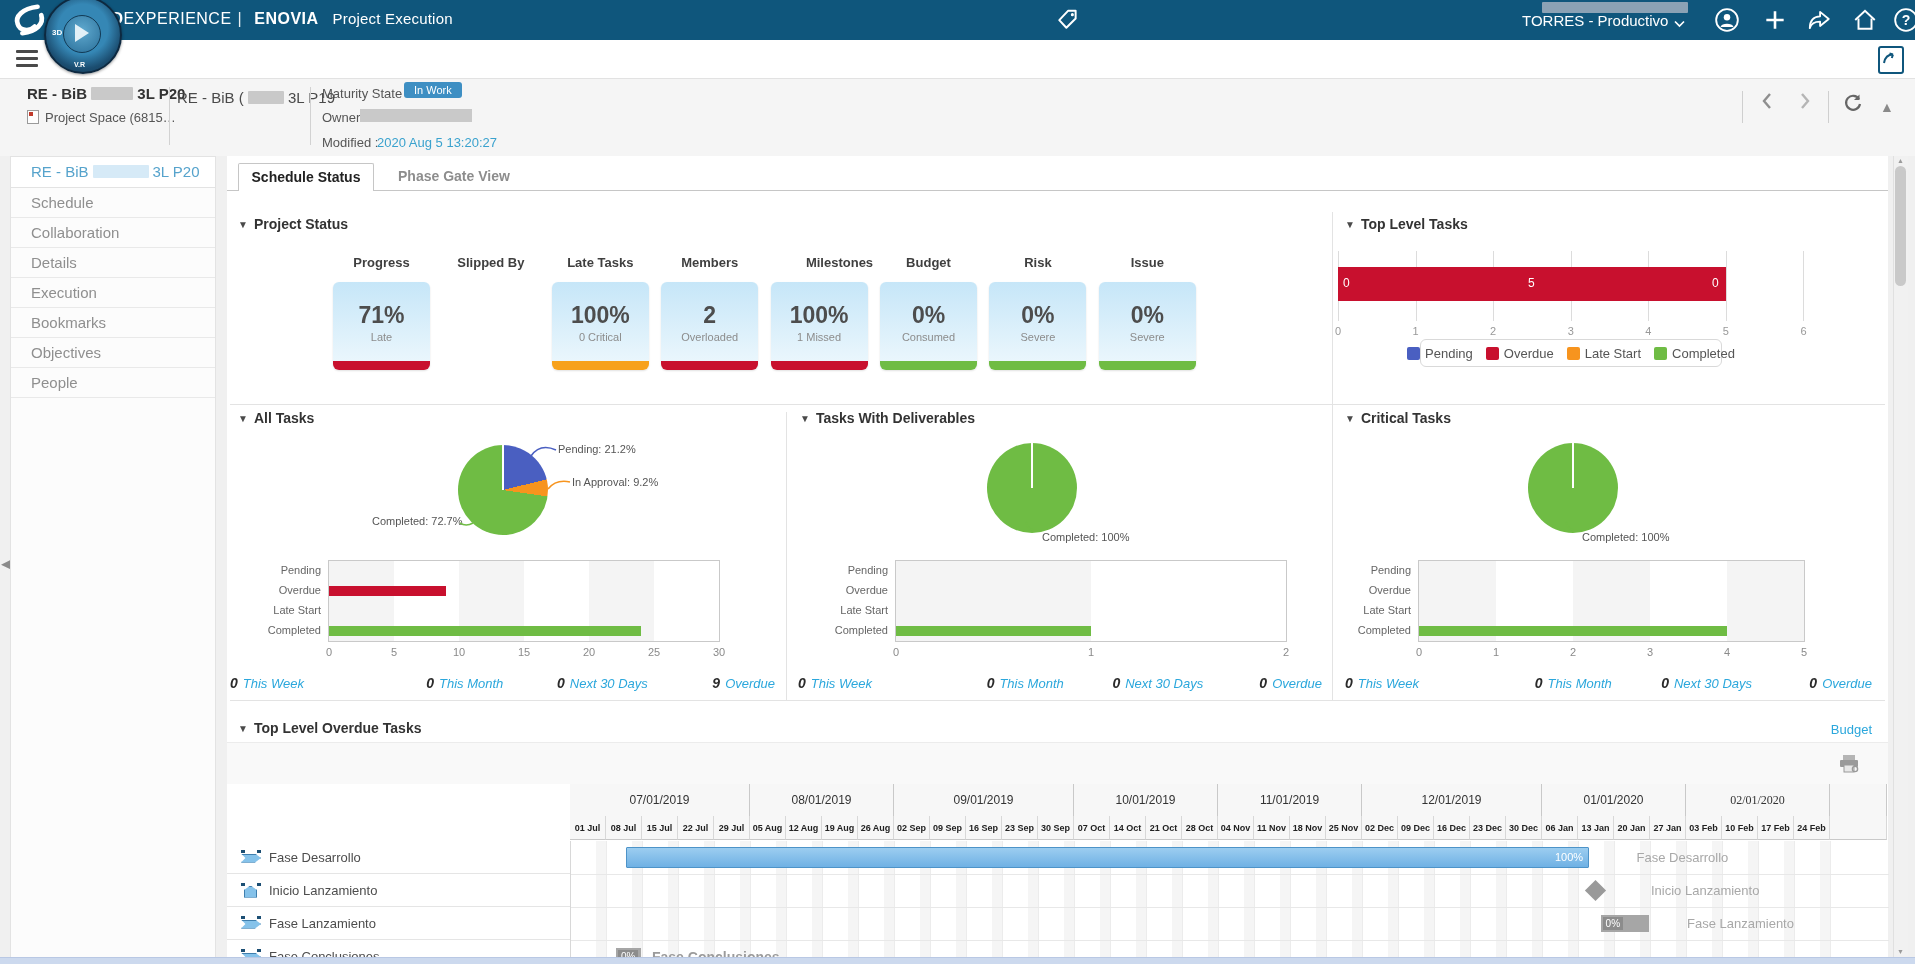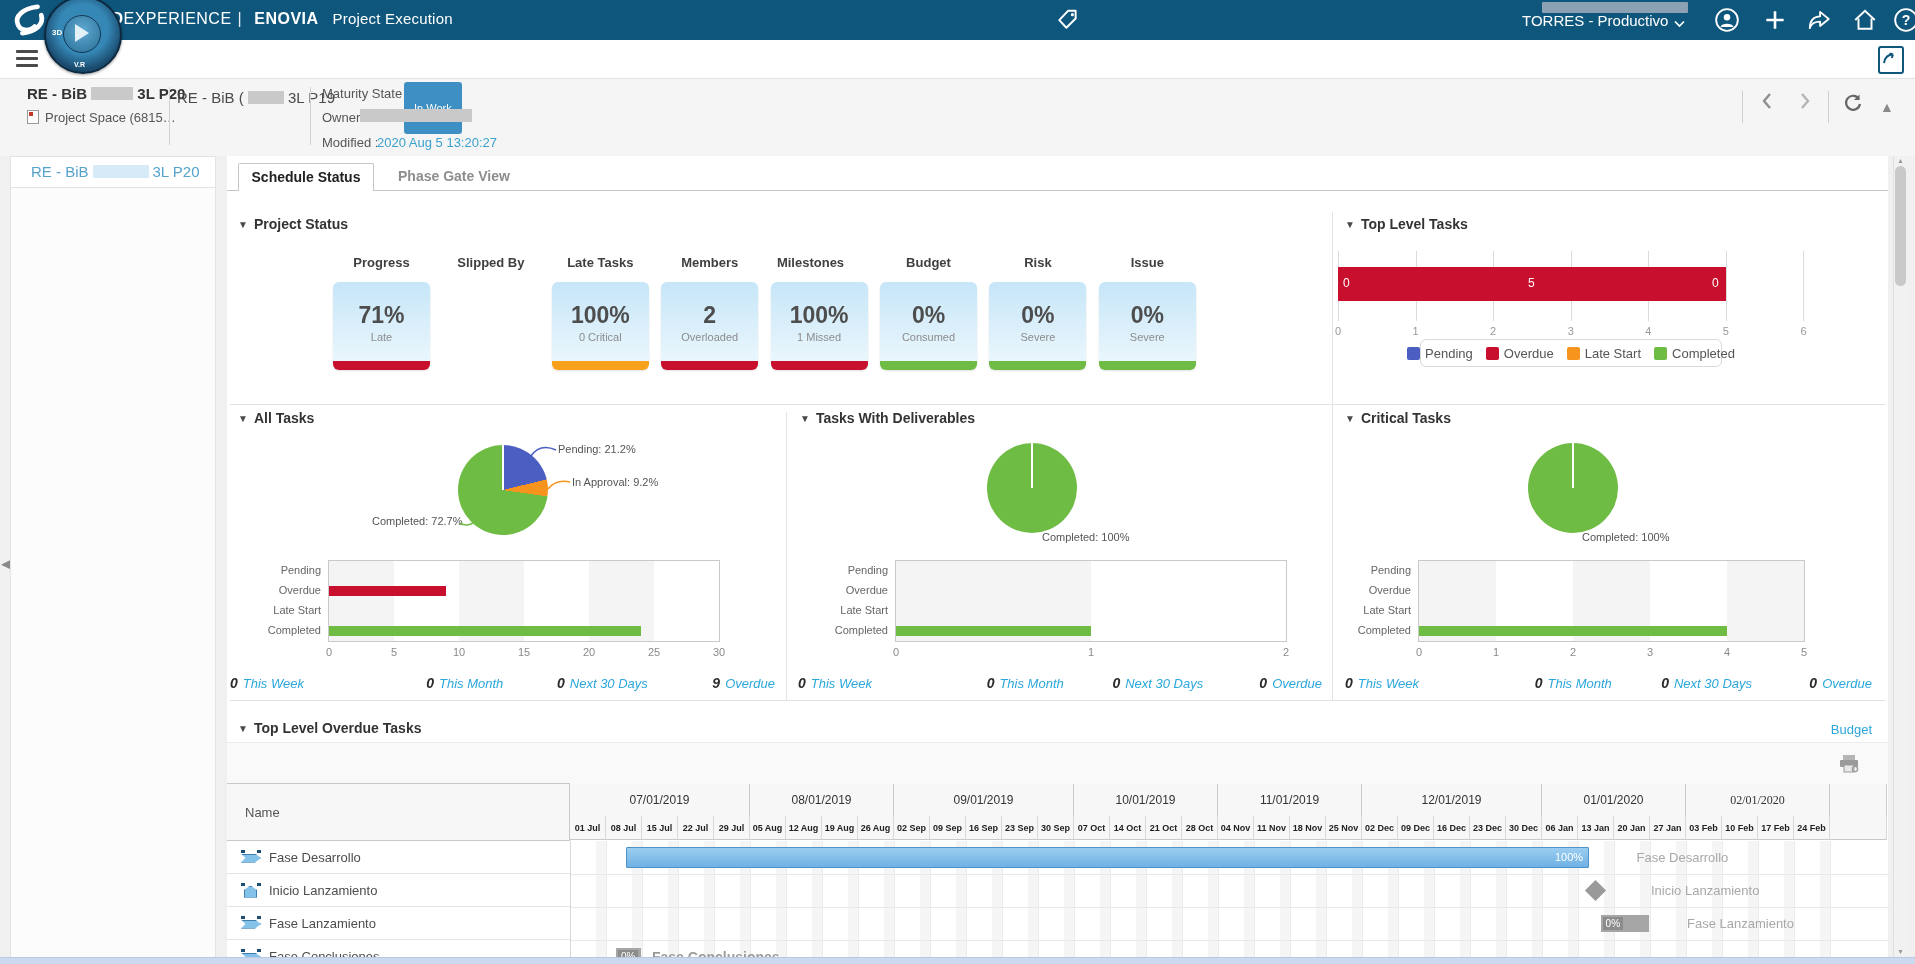--- a/index.html
+++ b/index.html
@@ -42,21 +42,21 @@
   .bkico{position:absolute;left:1878px;top:46px;width:22px;height:24px;border:2px solid #0f567c;border-radius:3px;cursor:pointer;}
 
   
   .hband{position:absolute;left:0;top:78px;width:1915px;height:78px;background:#f5f5f5;
     border-top:1px solid #e2e2e2;border-bottom:1px solid #d9d9d9;}
   .h-title1{position:absolute;left:27px;top:6px;font-size:15px;font-weight:bold;color:#333;white-space:nowrap;}
   .h-sub{position:absolute;left:27px;top:31px;font-size:13px;color:#555;white-space:nowrap;}
   .h-title2{position:absolute;left:177px;top:10px;font-size:15px;color:#4a4a4a;white-space:nowrap;}
   .hdiv{position:absolute;top:8px;width:1px;height:58px;background:#d2d2d2;}
   .h-lab{position:absolute;font-size:13px;color:#555;white-space:nowrap;}
-  .badge{position:absolute;left:404px;top:3px;background:#3e8fc3;color:#fff;font-size:11px;border-radius:3px;padding:20px 10px;}
+  .badge{position:absolute;left:404px;top:3px;background:#3e8fc3;color:#fff;font-size:11px;border-radius:3px;padding:2px 10px;}
   .redact{display:inline-block;background:#c9c9c9;border-radius:1px;vertical-align:-1px;}
   .h-redact{position:absolute;left:360px;top:30px;width:112px;height:13px;background:#c9c9c9;}
   .h-val{position:absolute;left:377px;top:56px;font-size:13px;color:#3aa2ce;white-space:nowrap;cursor:pointer;}
   .navico{position:absolute;top:12px;cursor:pointer;}
   .vline2{position:absolute;top:12px;width:1px;height:32px;background:#cfcfcf;}
   .tri-up{position:absolute;left:1880px;top:20px;color:#8a8a8a;font-size:14px;cursor:pointer;}
   .docico{display:inline-block;width:10px;height:12px;border:1px solid #9a9a9a;background:#fdfdfd;margin-right:6px;position:relative;vertical-align:-2px;}
   .docico::after{content:'';position:absolute;left:1px;top:1px;width:4px;height:4px;background:#c0392b;}
 
   
@@ -265,20 +265,29 @@
     <div class="tri-up">▲</div>
   </div>
 
   <div class="workspace"></div>
   <div class="collapser">◀</div>
 
   <div class="sidebar">
     <div class="sb-active">
       <span>RE - BiB</span><span class="redact"></span><span>3L P20</span>
     </div>
+    <div id="sb-list">
+        <div class="sb-item">Schedule</div>
+        <div class="sb-item">Collaboration</div>
+        <div class="sb-item">Details</div>
+        <div class="sb-item">Execution</div>
+        <div class="sb-item">Bookmarks</div>
+        <div class="sb-item">Objectives</div>
+        <div class="sb-item">People</div>
+      </div>
   </div>
 
   <div class="content"></div>
 
   <div class="tabline"></div>
   <div class="tab-active">Schedule Status</div>
   <div class="tab-inactive">Phase Gate View</div>
 
   <div class="sect" style="left:238px;top:216px"><span class="tri">▼</span><span>Project Status</span></div>
   <div class="sect" style="left:1345px;top:216px"><span class="tri">▼</span><span>Top Level Tasks</span></div>
@@ -305,21 +314,21 @@
         <div class="card-val">100%</div>
         <div class="card-sub">0 Critical</div>
         <div class="card-strip" style="background: rgb(247, 161, 28);"></div>
       </div>
       <div class="card-hd" style="left: 328.2px;">Members</div>
       <div class="card" style="left: 328.2px;">
         <div class="card-val">2</div>
         <div class="card-sub">Overloaded</div>
         <div class="card-strip" style="background: rgb(200, 16, 46);"></div>
       </div>
-      <div class="card-hd" style="left: 429px; text-align: center;">Milestones</div>
+      <div class="card-hd" style="left: 458px; text-align: center;">Milestones</div>
       <div class="card" style="left: 437.6px;">
         <div class="card-val">100%</div>
         <div class="card-sub">1 Missed</div>
         <div class="card-strip" style="background: rgb(200, 16, 46);"></div>
       </div>
       <div class="card-hd" style="left: 547px;">Budget</div>
       <div class="card" style="left: 547px;">
         <div class="card-val">0%</div>
         <div class="card-sub">Consumed</div>
         <div class="card-strip" style="background: rgb(111, 188, 68);"></div>
@@ -477,23 +486,20 @@
     </div>
 
   <div class="default-link">Budget</div>
   <div class="ot-strip"></div>
   <svg class="printer" width="26" height="22" viewBox="0 0 26 22">
     <rect x="4" y="8" width="18" height="7" rx="1" fill="#9a9a9a"></rect>
     <rect x="7" y="3" width="12" height="5" fill="#b5b5b5"></rect>
     <rect x="8" y="13" width="10" height="7" fill="#e8e8e8" stroke="#9a9a9a"></rect>
     <circle cx="19" cy="17" r="2.6" fill="none" stroke="#9a9a9a" stroke-width="1.4"></circle>
   </svg>
-  <div class="g-namehd">
-      <span>Name</span>
-    </div>
   <div id="g-months">
       <div class="gmonth" style="left: 0px; width: 180px;">07/01/2019</div>
       <div class="gmonth" style="left: 180px; width: 144px;">08/01/2019</div>
       <div class="gmonth" style="left: 324px; width: 180px;">09/01/2019</div>
       <div class="gmonth" style="left: 504px; width: 144px;">10/01/2019</div>
       <div class="gmonth" style="left: 648px; width: 144px;">11/01/2019</div>
       <div class="gmonth" style="left: 792px; width: 180px;">12/01/2019</div>
       <div class="gmonth" style="left: 972px; width: 144px;">01/01/2020</div>
       <div class="gmonth" style="left: 1116px; width: 144px; font-family: Liberation Serif, serif;">02/01/2020</div>
       <div class="gmonth" style="left: 1260px; width: 57px;"></div>

